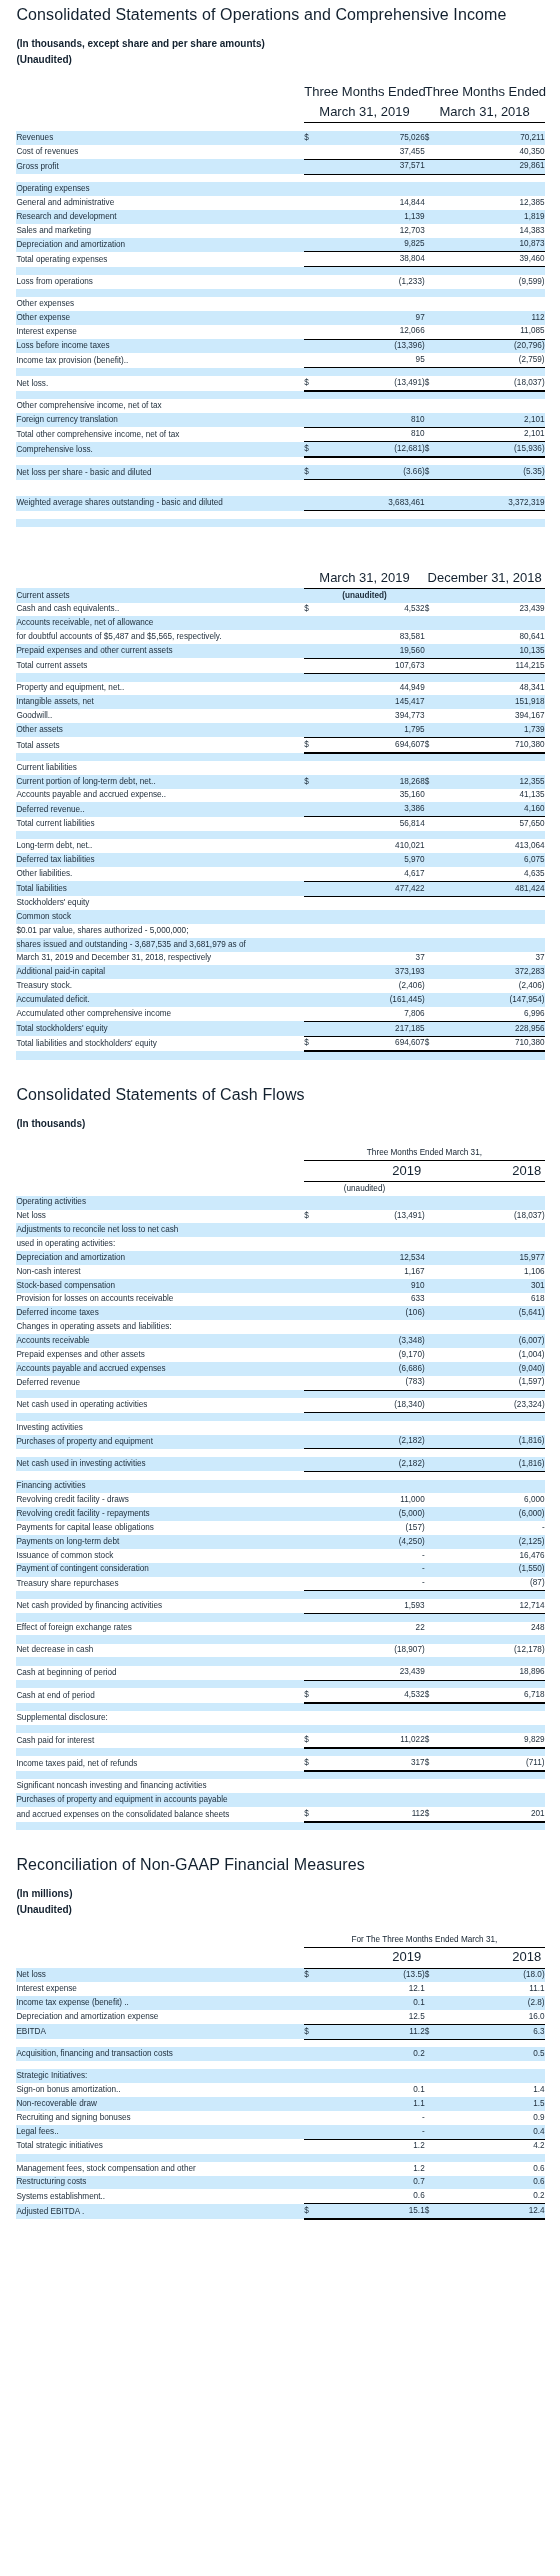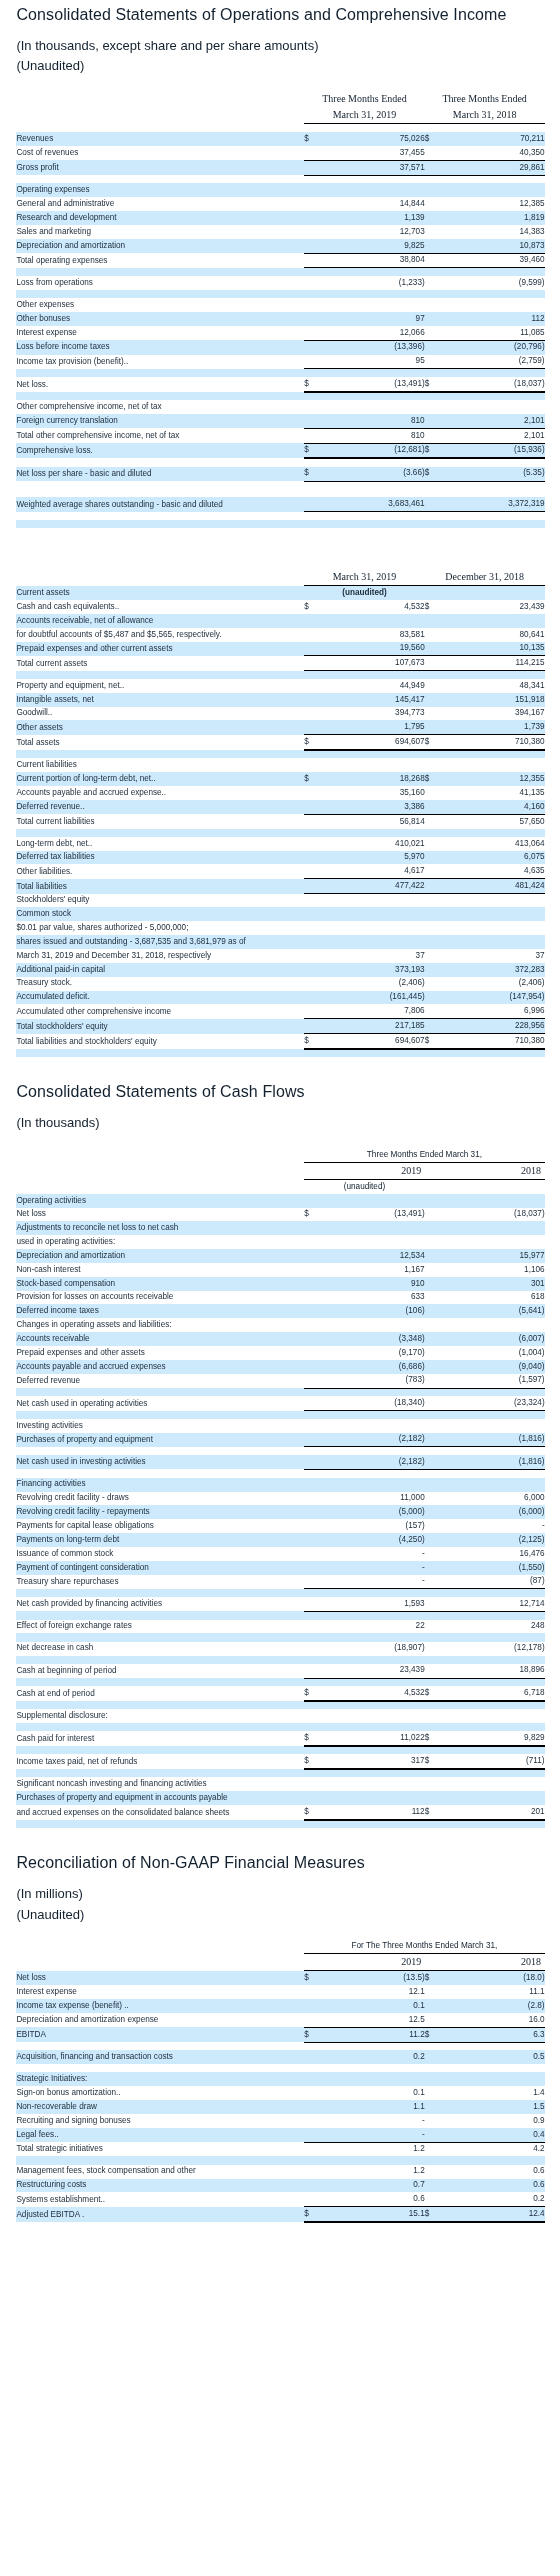--- a/index.html
+++ b/index.html
@@ -16,22 +16,22 @@
   h1.section-title {
     font-size: 16px;
     font-weight: 400;
     color: #13212f;
     margin: 0 0 13px 0;
     letter-spacing: 0.1px;
   }
   .section + .section { margin-top: 26px; }
 
   .sub-note {
-    font-size: 13px;
-    font-weight: normal;
+    font-size: 10px;
+    font-weight: bold;
     color: #13212f;
     margin: 0 0 1.8px 0;
     line-height: 1.45;
   }
   .notes { margin-bottom: 15px; }
 
   table.fin {
     width: 100%;
     border-collapse: collapse;
     font-size: 8.2px;
@@ -63,21 +63,21 @@
 
   tr.spacer > td { height: 8.2px; padding: 0; font-size: 0; line-height: 0; }
 
   
   .rule-top    { border-top: 0.8px solid #000; }
   .rule-bottom { border-bottom: 0.8px solid #000; }
   .rule-dbl    { border-bottom: 2px double #000; }
 
   
   thead td, thead th { font-weight: bold; color: #13212f; }
-  .hdr-line { text-align: center; font-weight: bold; font-size: 10px; white-space: nowrap; font-family: Liberation Serif, serif; }
+  .hdr-line { text-align: center; font-weight: bold; font-size: 13px; white-space: nowrap; }
   .hdr-underline { border-bottom: 0.8px solid #000; text-align: center; }
   .hdr-span { text-align: center; font-weight: bold; white-space: nowrap; }
   .hdr-unaud { text-align: center; font-weight: bold; }
 </style>
 </head>
 <body>
 
 <div class="page">
   <div id="sections-root">
       <div class="section">
@@ -206,21 +206,21 @@
               <td></td>
             </tr>
             <tr class="plain">
               <td class="label i0">Other expenses</td>
               <td class="cur"></td>
               <td class="val"></td>
               <td class="cur"></td>
               <td class="val"></td>
             </tr>
             <tr class="shade">
-              <td class="label i1">Other bonuses</td>
+              <td class="label i1">Other expense</td>
               <td class="cur"></td>
               <td class="val">97</td>
               <td class="cur"></td>
               <td class="val">112</td>
             </tr>
             <tr class="plain">
               <td class="label i1">Interest expense</td>
               <td class="cur"></td>
               <td class="val">12,066</td>
               <td class="cur"></td>

